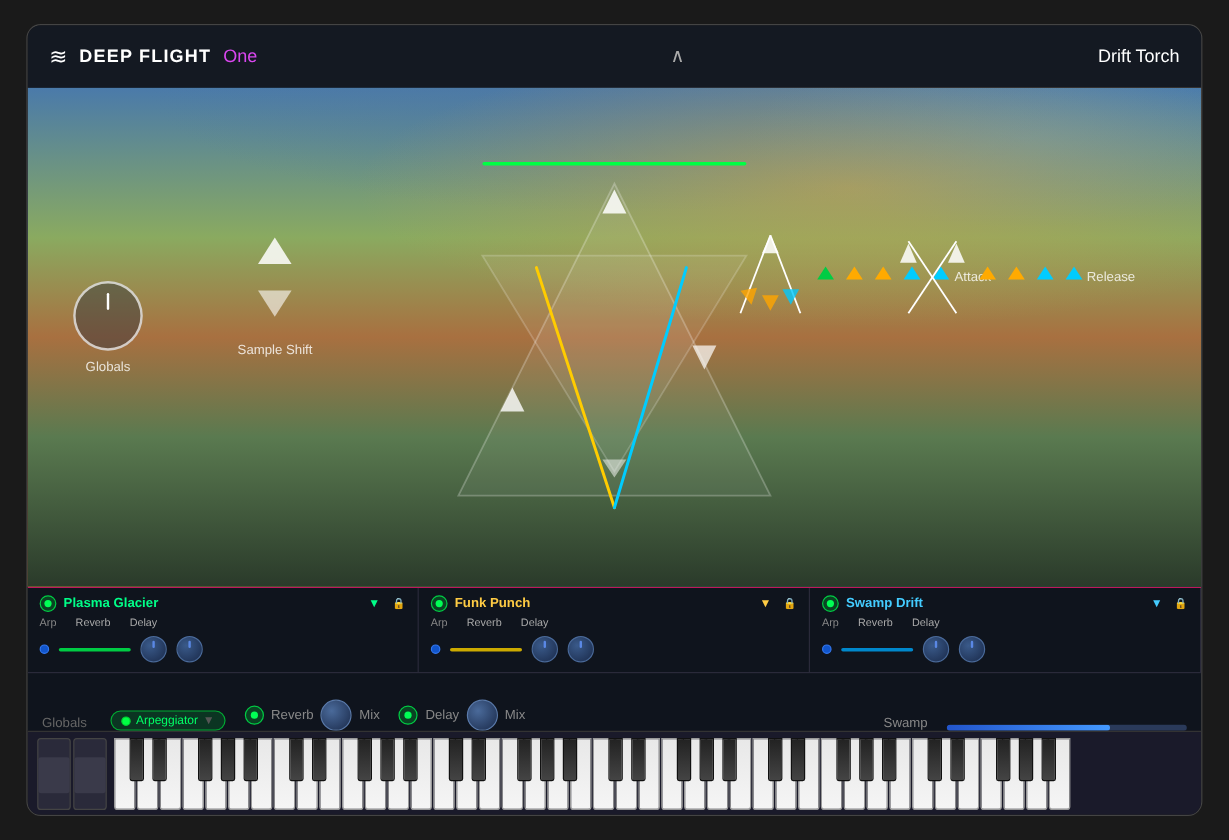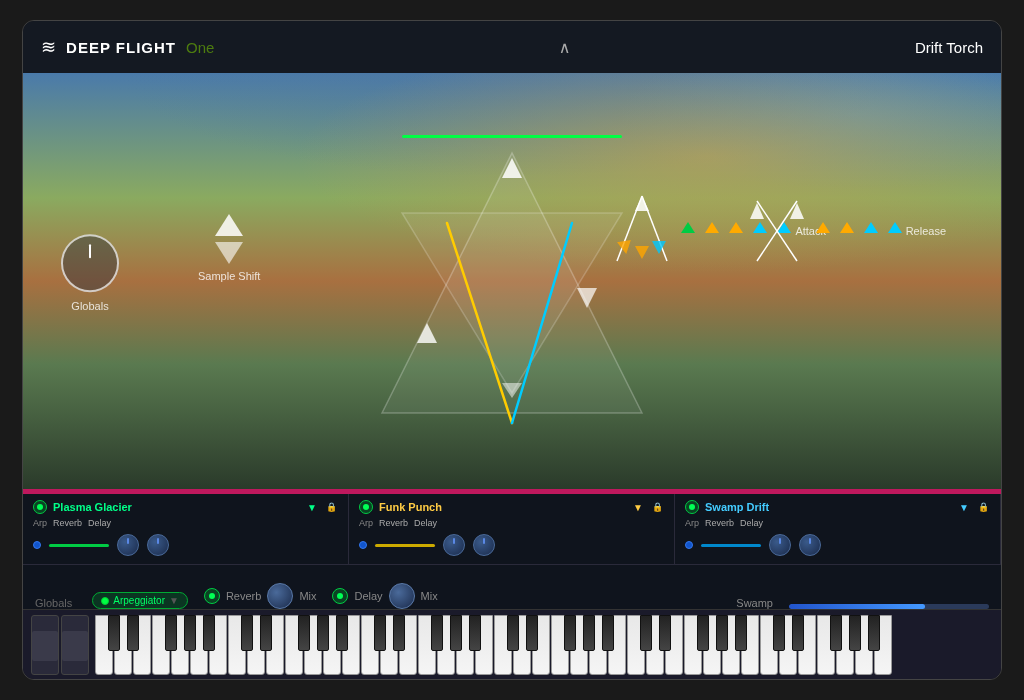--- a/index.html
+++ b/index.html
@@ -42,21 +42,21 @@
       color: #fff;
       font-size: 18px;
     }
     .app-title-bold {
       color: #fff;
       font-weight: 700;
       font-size: 15px;
       letter-spacing: 1px;
     }
     .app-title-thin {
-      color: #4d7c0f;
+      color: #d946ef;
       font-weight: 300;
       font-size: 15px;
     }
     .preset-name {
       color: #fff;
       font-size: 15px;
       font-weight: 400;
     }
 
     
@@ -154,21 +154,21 @@
       border-bottom: 11px solid #00ccff;
     }
 
     
     #bottom-strip {
       background: rgba(15,20,30,0.95);
       height: 120px;
       display: flex;
       flex-direction: column;
       flex-shrink: 0;
-      border-top: 5px solid #be185d;
+      border-top: 1px solid #be185d;
     }
     #instruments-row {
       display: flex;
       height: 72px;
       border-bottom: 1px solid #2a2a3a;
     }
     .instrument-slot {
       flex: 1;
       display: flex;
       flex-direction: column;
@@ -205,21 +205,21 @@
       font-weight: 600;
       flex: 1;
     }
     .inst-arrow {
       color: #00ff88;
       font-size: 10px;
       cursor: pointer;
     }
     .inst-tags {
       display: flex;
-      gap: 6px;
+      gap: 16px;
       font-size: 9px;
       color: #888;
       align-items: flex-end;
     }
     .inst-tag-active {
       color: #aaa;
     }
     .inst-controls {
       display: flex;
       align-items: center;
@@ -431,21 +431,21 @@
       <polygon points="265,175 255,155 275,155" fill="rgba(255,255,255,0.7)"></polygon>
 
       <polygon points="190,265 180,250 200,250" fill="rgba(255,255,255,0.5)"></polygon>
     </svg>
 
     <div style="position:absolute;left:38px;top:50%;transform:translateY(-60%);display:flex;flex-direction:column;align-items:center;gap:8px;">
       <div class="knob"></div>
       <span class="knob-label">Globals</span>
     </div>
 
-    <div style="position:absolute;left:175px;top:42%;transform:translateY(-50%);display:flex;flex-direction:column;align-items:center;gap:6px;">
+    <div style="position:absolute;left:175px;top:42%;transform:translateY(-50%);display:flex;flex-direction:column;align-items:center;gap:22px;">
       <div class="tri-up"></div>
       <div class="tri-down"></div>
       <span class="knob-label">Sample Shift</span>
     </div>
 
     <div style="position:absolute;right:175px;top:38%;transform:translateY(-50%);display:flex;flex-direction:row;align-items:center;gap:4px;">
       <svg width="70" height="80">
         <line x1="35" y1="5" x2="10" y2="70" stroke="white" stroke-width="1.5"></line>
         <line x1="35" y1="5" x2="60" y2="70" stroke="white" stroke-width="1.5"></line>
         <polygon points="35,5 28,20 42,20" fill="rgba(255,255,255,0.85)"></polygon>

